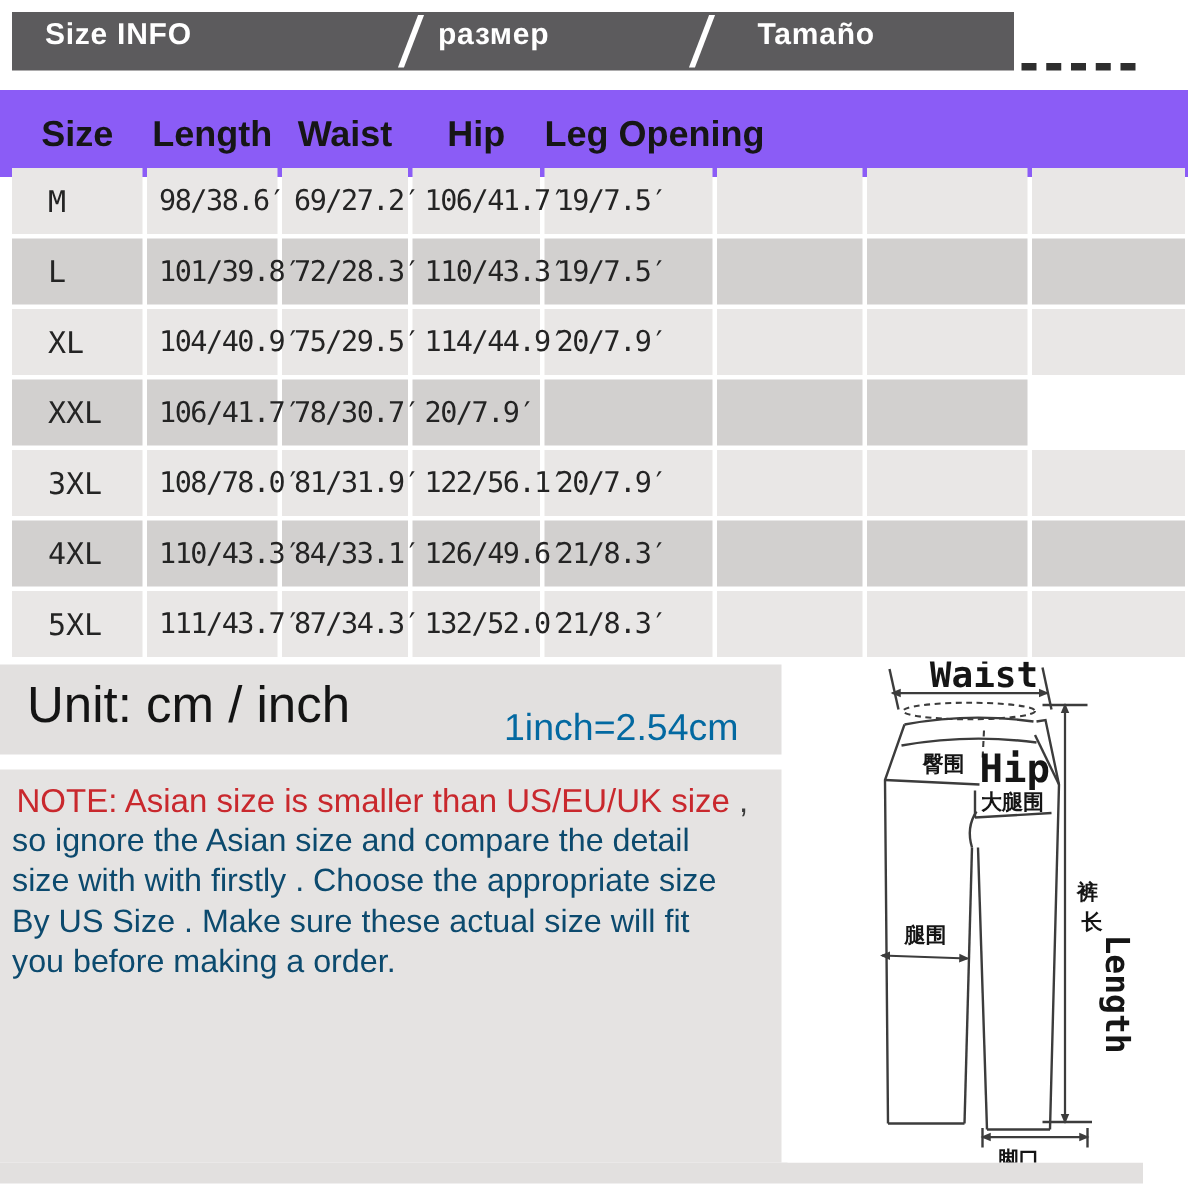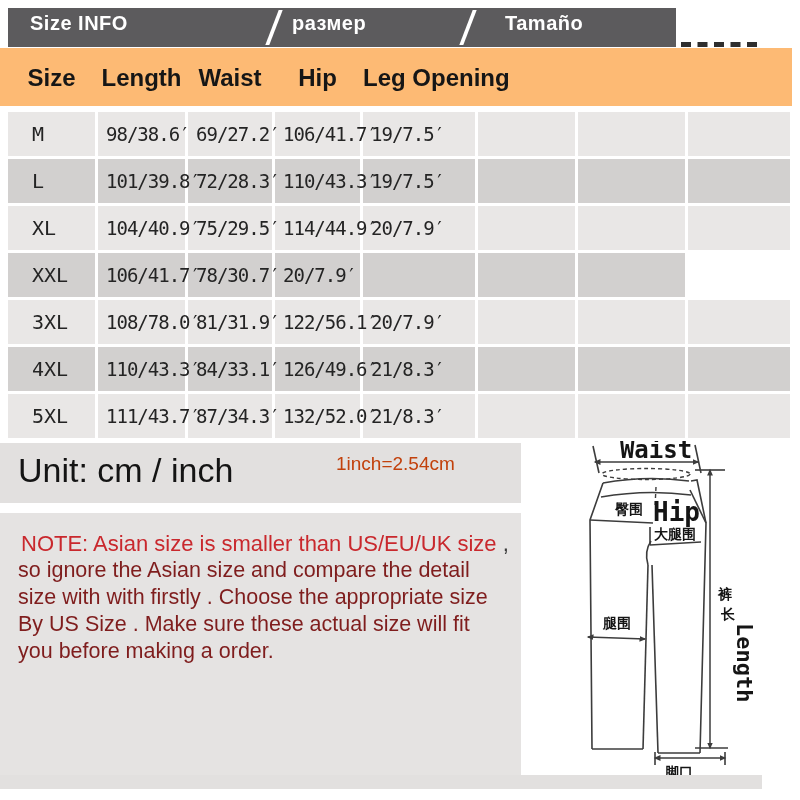--- a/index.html
+++ b/index.html
@@ -23,22 +23,22 @@
     transform:skewX(-21deg);
   }
   .tb-slash.s1{left:264px;}
   .tb-slash.s2{left:458px;}
   .dash-line{
     position:absolute;left:681px;top:42px;width:76px;height:0;
     border-top:5px dashed #2e2e2e;
   }
   
   .thead-band{
-    position:absolute;left:0;top:48px;width:792px;height:58px;
-    background:#fdba74;
+    position:absolute;left:0;top:60px;width:792px;height:58px;
+    background:#8b5cf6;
   }
   .grid{
     display:grid;
     grid-template-columns:87px 87px 84px 85px 112px 97px 107px 102px;
     column-gap:3px;
   }
   .thead-band .grid{margin-left:8px;width:782px;padding-top:16px;}
   .th{
     font-size:24px;font-weight:700;color:#161616;text-align:center;
     white-space:nowrap;overflow:visible;
@@ -54,32 +54,32 @@
   }
   .cell span{position:relative;z-index:5;}
   .cell.c-size{padding-left:24px;font-size:20px;}
   .cell.c-val{padding-left:8px;letter-spacing:-1px;}
   
   .unit-band{
     position:absolute;left:0;top:443px;width:521px;height:60px;
     background:#e2e0df;
   }
   .unit-label{position:absolute;left:18px;top:8px;font-size:34px;color:#141414;text-align:right;}
-  .unit-conv{position:absolute;left:336px;top:10px;font-size:19px;color:#c2410c;}
+  .unit-conv{position:absolute;left:336px;top:28px;font-size:25px;color:#0369a1;}
   
   .note-panel{
     position:absolute;left:0;top:513px;width:521px;height:262px;
-    background:#e5e3e2;padding:10px;box-sizing:border-box;
+    background:#e5e3e2;padding:0;box-sizing:border-box;
   }
   .note-headline{
     margin:8px 0 0 11px;font-size:22px;color:#c9282d;white-space:nowrap;
   }
   .note-headline .suffix{color:#3a3a3a;}
   .note-line{
-    margin-left:8px;font-size:21.5px;line-height:27px;color:#7f1d1d;white-space:nowrap;
+    margin-left:8px;font-size:21.5px;line-height:27px;color:#0c4a6e;white-space:nowrap;
   }
   .note-line:first-of-type{margin-top:2px;}
   
   .bottom-strip{
     position:absolute;left:0;top:775px;width:762px;height:14px;
     background:#e2e0df;
   }
   .diagram-box{
     position:absolute;left:525px;top:441px;width:264px;height:334px;
     background:#ffffff;

